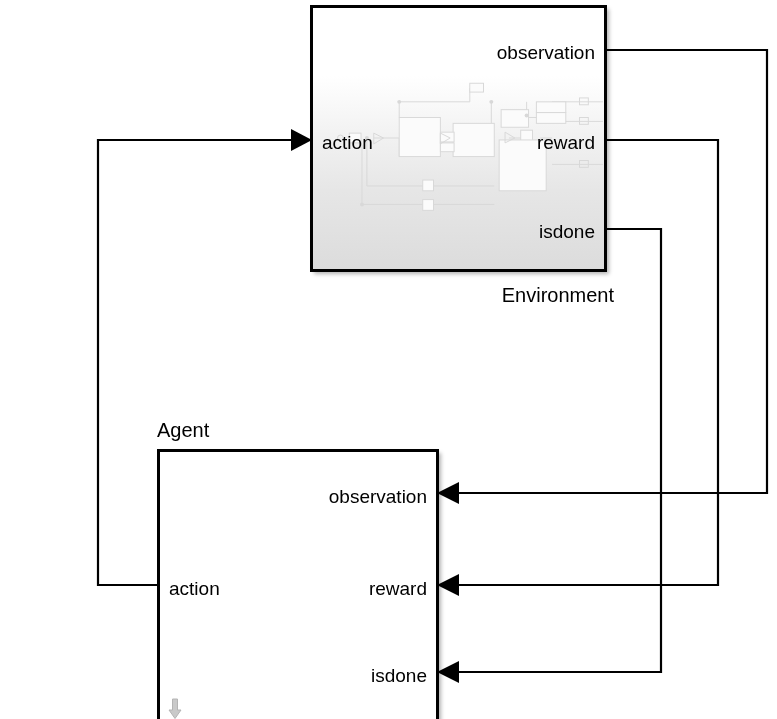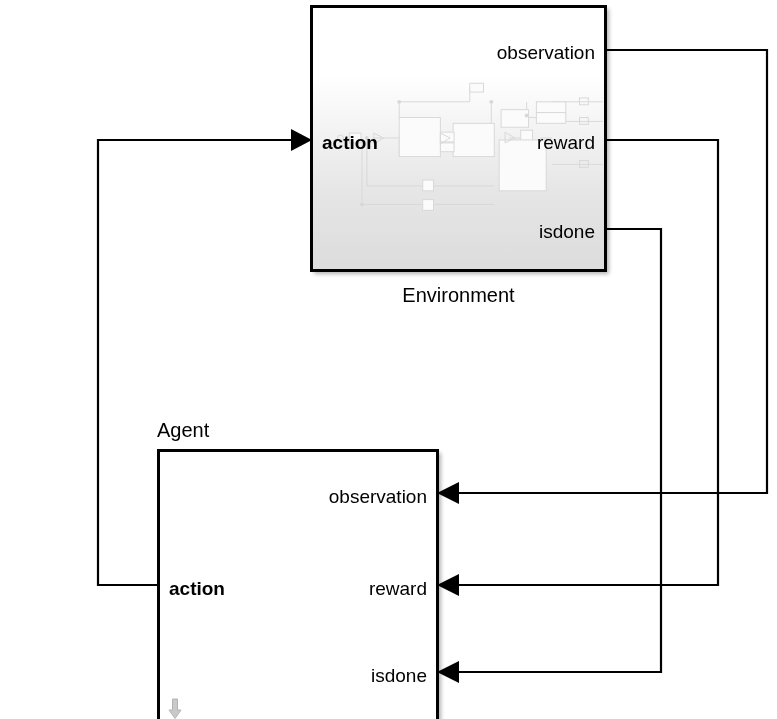--- a/index.html
+++ b/index.html
@@ -59,31 +59,31 @@
 
   
   .port {
     position: absolute;
     font-size: 19px;
     line-height: 19px;
     color: #000000;
     white-space: nowrap;
   }
   .port--right { right: 9px; text-align: left; }
-  .port--left  { left: 9px;  text-align: right; font-weight: bold;  }
+  .port--left  { left: 9px;  text-align: right;  }
 
   
   .caption {
     position: absolute;
     font-size: 20px;
     line-height: 20px;
     color: #000000;
     white-space: nowrap;
   }
-  .caption--env   { left: 310px; top: 285px; width: 297px; text-align: center; }
+  .caption--env   { left: 317px; top: 285px; width: 297px; text-align: right; }
   .caption--agent { left: 157px; top: 420px; width: 282px; text-align: left; }
 
   
   .preview {
     position: absolute;
     left: 0;
     top: 0;
     width: 100%;
     height: 100%;
     pointer-events: none;

